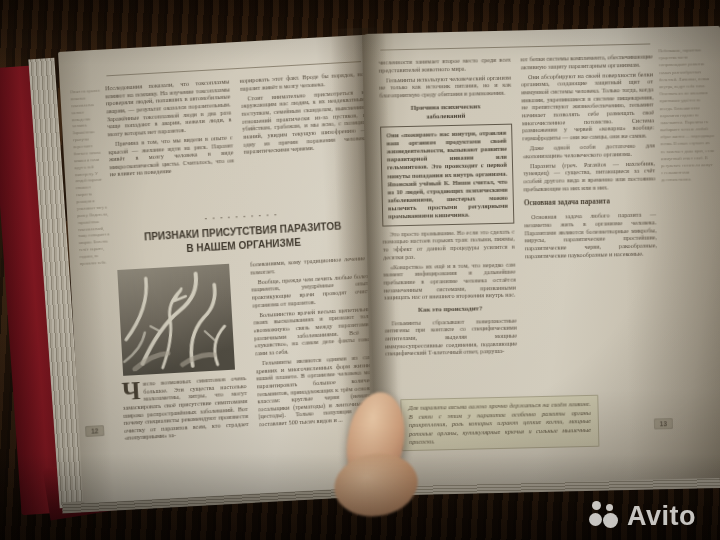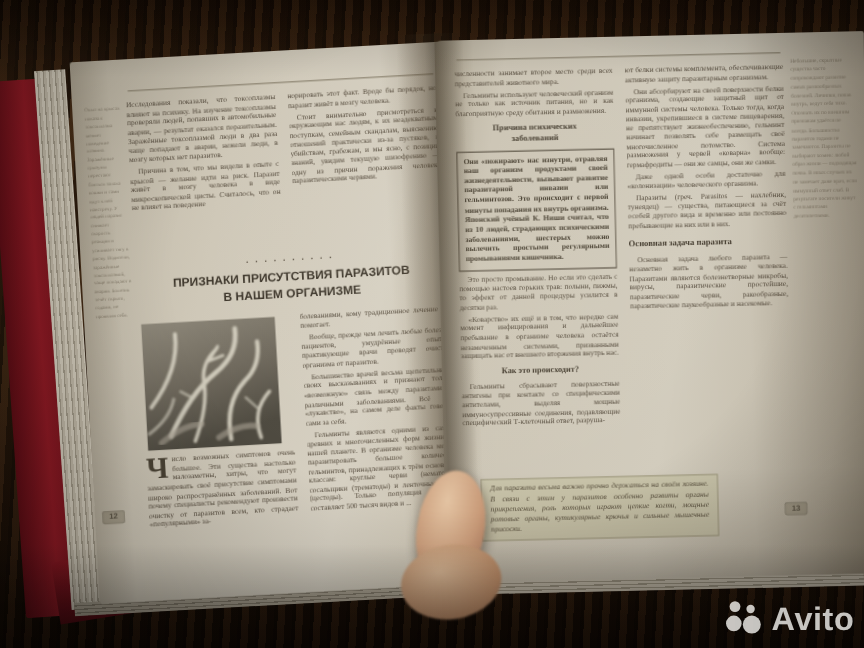--- a/index.html
+++ b/index.html
@@ -76,21 +76,21 @@
     background:radial-gradient(ellipse at 38% 28%,#e3c3a2,#c89a78 58%,#a9765a 95%);
     box-shadow:2px 4px 10px rgba(20,10,5,.45);}
   .finger2{position:absolute;left:334px;top:454px;width:84px;height:62px;transform:rotate(-9deg);
     border-radius:50%;z-index:4;filter:blur(1.1px);
     background:radial-gradient(ellipse at 40% 35%,#d9b795,#b98a66 70%,#96684d);}
   
   .vignette{position:absolute;inset:0;z-index:5;pointer-events:none;
     background:radial-gradient(ellipse at 55% 42%,rgba(255,248,225,.05) 0%,rgba(0,0,0,0) 45%,rgba(0,0,0,.30) 95%),
                linear-gradient(180deg,rgba(0,0,0,.18) 0%,rgba(0,0,0,0) 12%,rgba(0,0,0,0) 84%,rgba(0,0,0,.38) 100%);}
   
-  .watermark{position:absolute;right:8px;bottom:8px;z-index:6;display:flex;align-items:flex-end;gap:6px;
+  .watermark{position:absolute;right:24px;bottom:8px;z-index:6;display:flex;align-items:flex-end;gap:6px;
     opacity:.82;}
   .wm-logo{position:relative;width:32px;height:32px;}
   .wm-logo i{position:absolute;border-radius:50%;background:#efeeea;display:block;}
   .wm-c1{width:9px;height:9px;left:3px;top:1px;}
   .wm-c2{width:7px;height:7px;left:17px;top:4px;}
   .wm-c3{width:13px;height:13px;left:0px;top:13px;}
   .wm-c4{width:15px;height:15px;left:14px;top:13px;}
   .wm-text{font-family:"Liberation Sans",sans-serif;font-weight:bold;font-size:27px;color:#efeeea;
     letter-spacing:0.5px;}
 </style>

